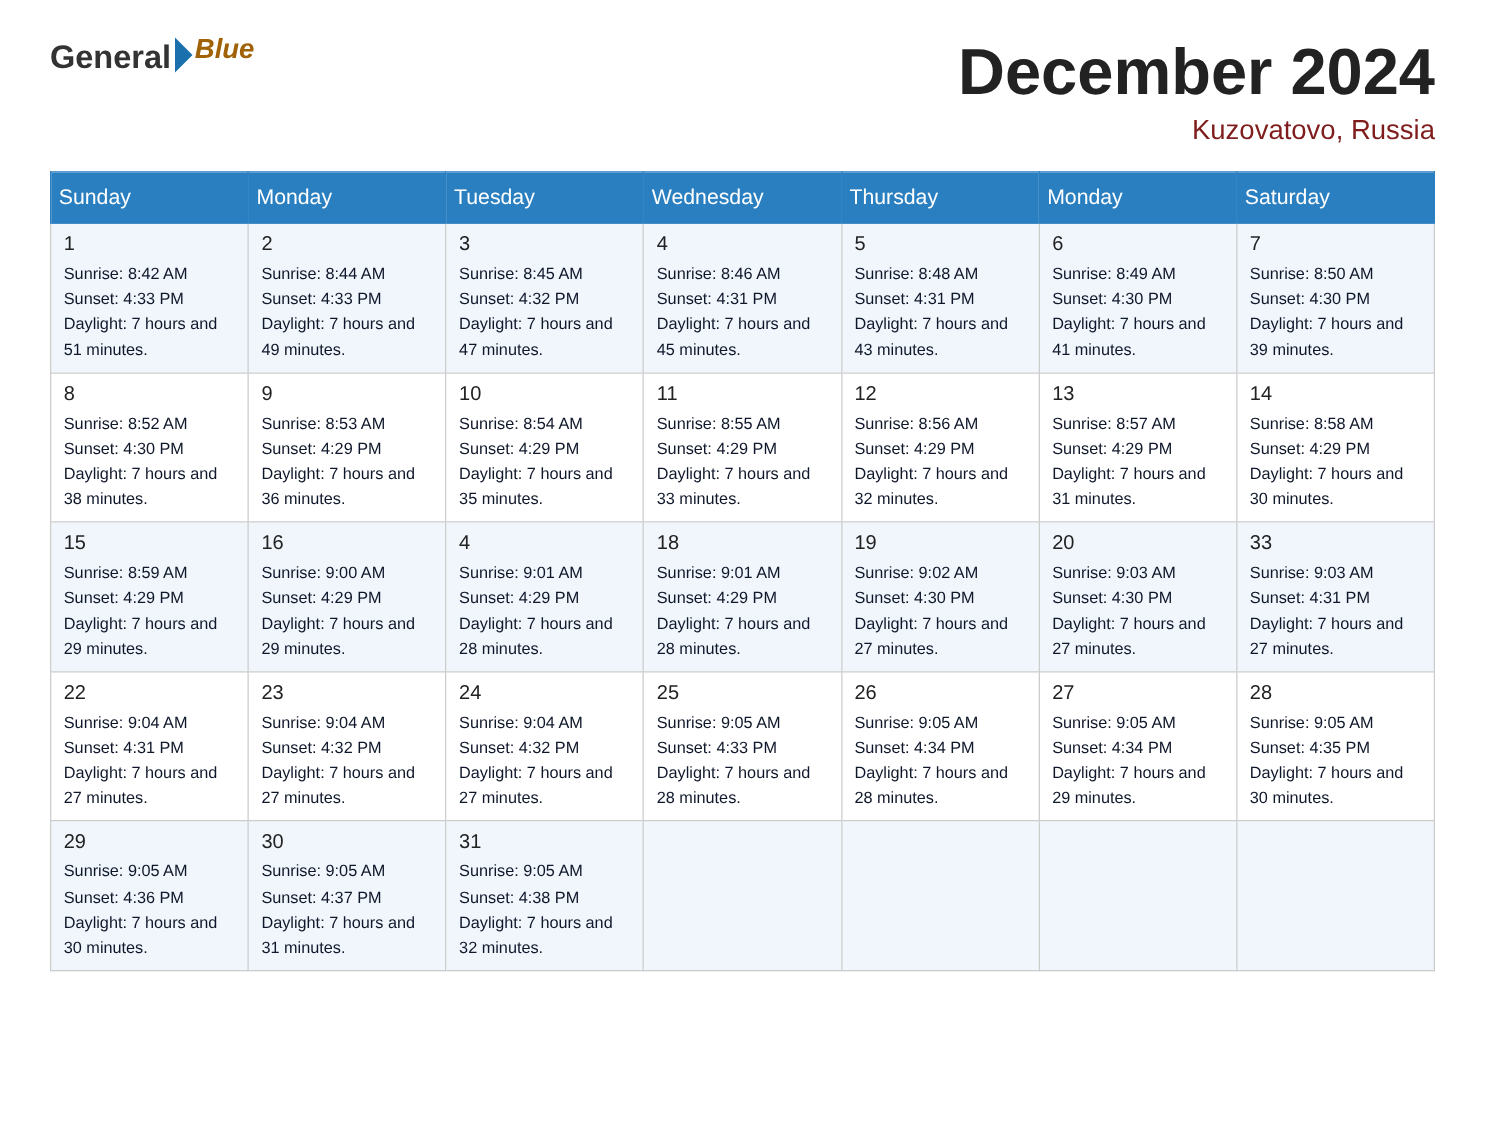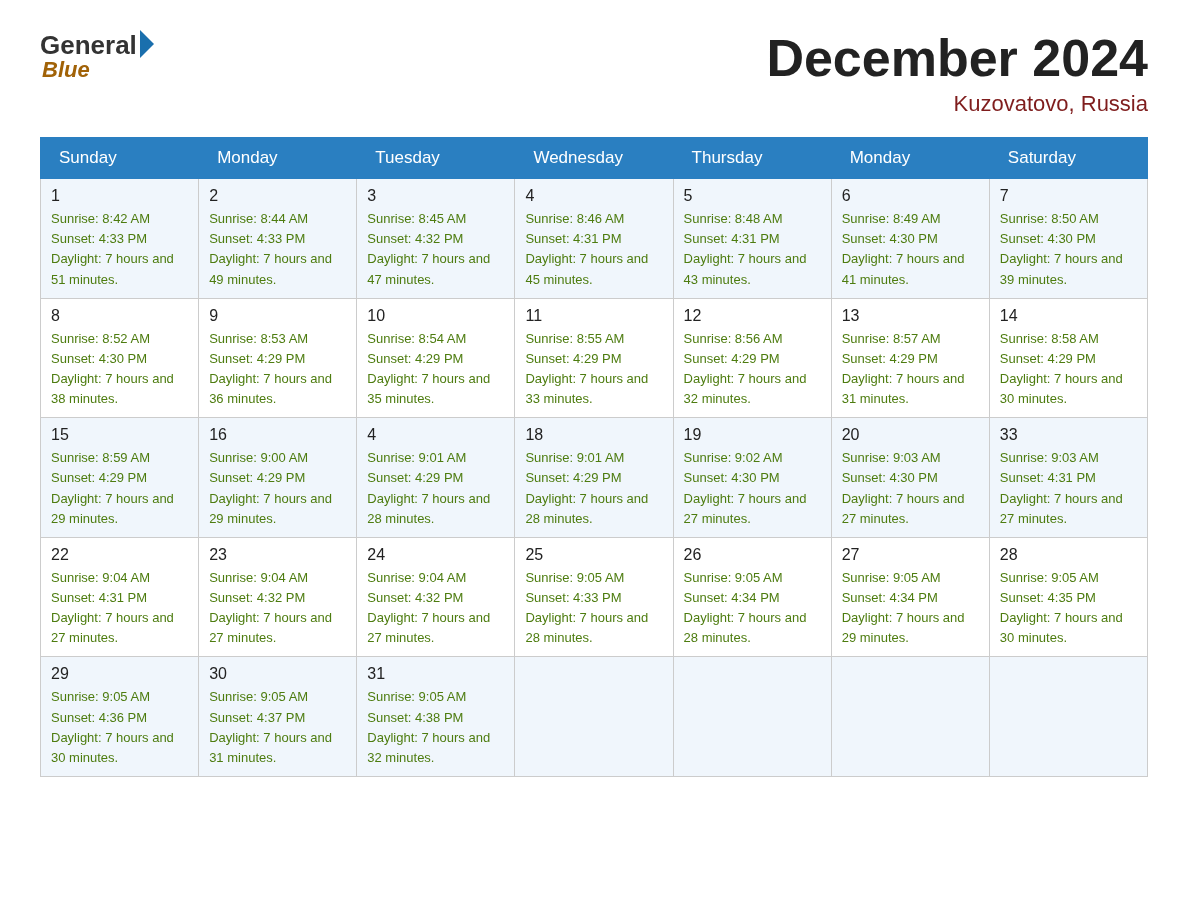--- a/index.html
+++ b/index.html
@@ -11,21 +11,21 @@
       min-height: 918px;
     }
     .header {
       display: flex;
       justify-content: space-between;
       align-items: flex-start;
       margin-bottom: 20px;
     }
     .logo {
       display: flex;
-      flex-direction: column;
+      flex-direction: row;
       align-items: flex-start;
     }
     .logo-text {
       display: flex;
       align-items: center;
       font-size: 26px;
       font-weight: bold;
       color: #333;
     }
     .logo-general { color: #333; }
@@ -61,21 +61,21 @@
       margin-top: 4px;
     }
     table {
       width: 100%;
       border-collapse: collapse;
       table-layout: fixed;
     }
     thead tr th {
       background: #2a7fc1;
       color: #fff;
-      padding: 10px 18px;
+      padding: 10px 6px;
       text-align: left;
       font-size: 17px;
       font-weight: normal;
       border: 1px solid #2a7fc1;
     }
     tbody tr td {
       vertical-align: top;
       padding: 8px 10px;
       border: 1px solid #ccc;
       font-size: 13.5px;
@@ -92,21 +92,21 @@
     }
     .day-number {
       font-size: 16px;
       font-weight: normal;
       color: #222;
       display: block;
       margin-bottom: 4px;
     }
     .day-info {
       font-size: 13px;
-      color: #4d7c0f;
+      color: #0f172a;
       line-height: 1.55;
     }
     .empty-cell {
       background: #fff !important;
     }
     tbody tr:nth-child(odd) td.empty-cell {
       background: #f0f6fc !important;
     }
   </style>
 </head>

